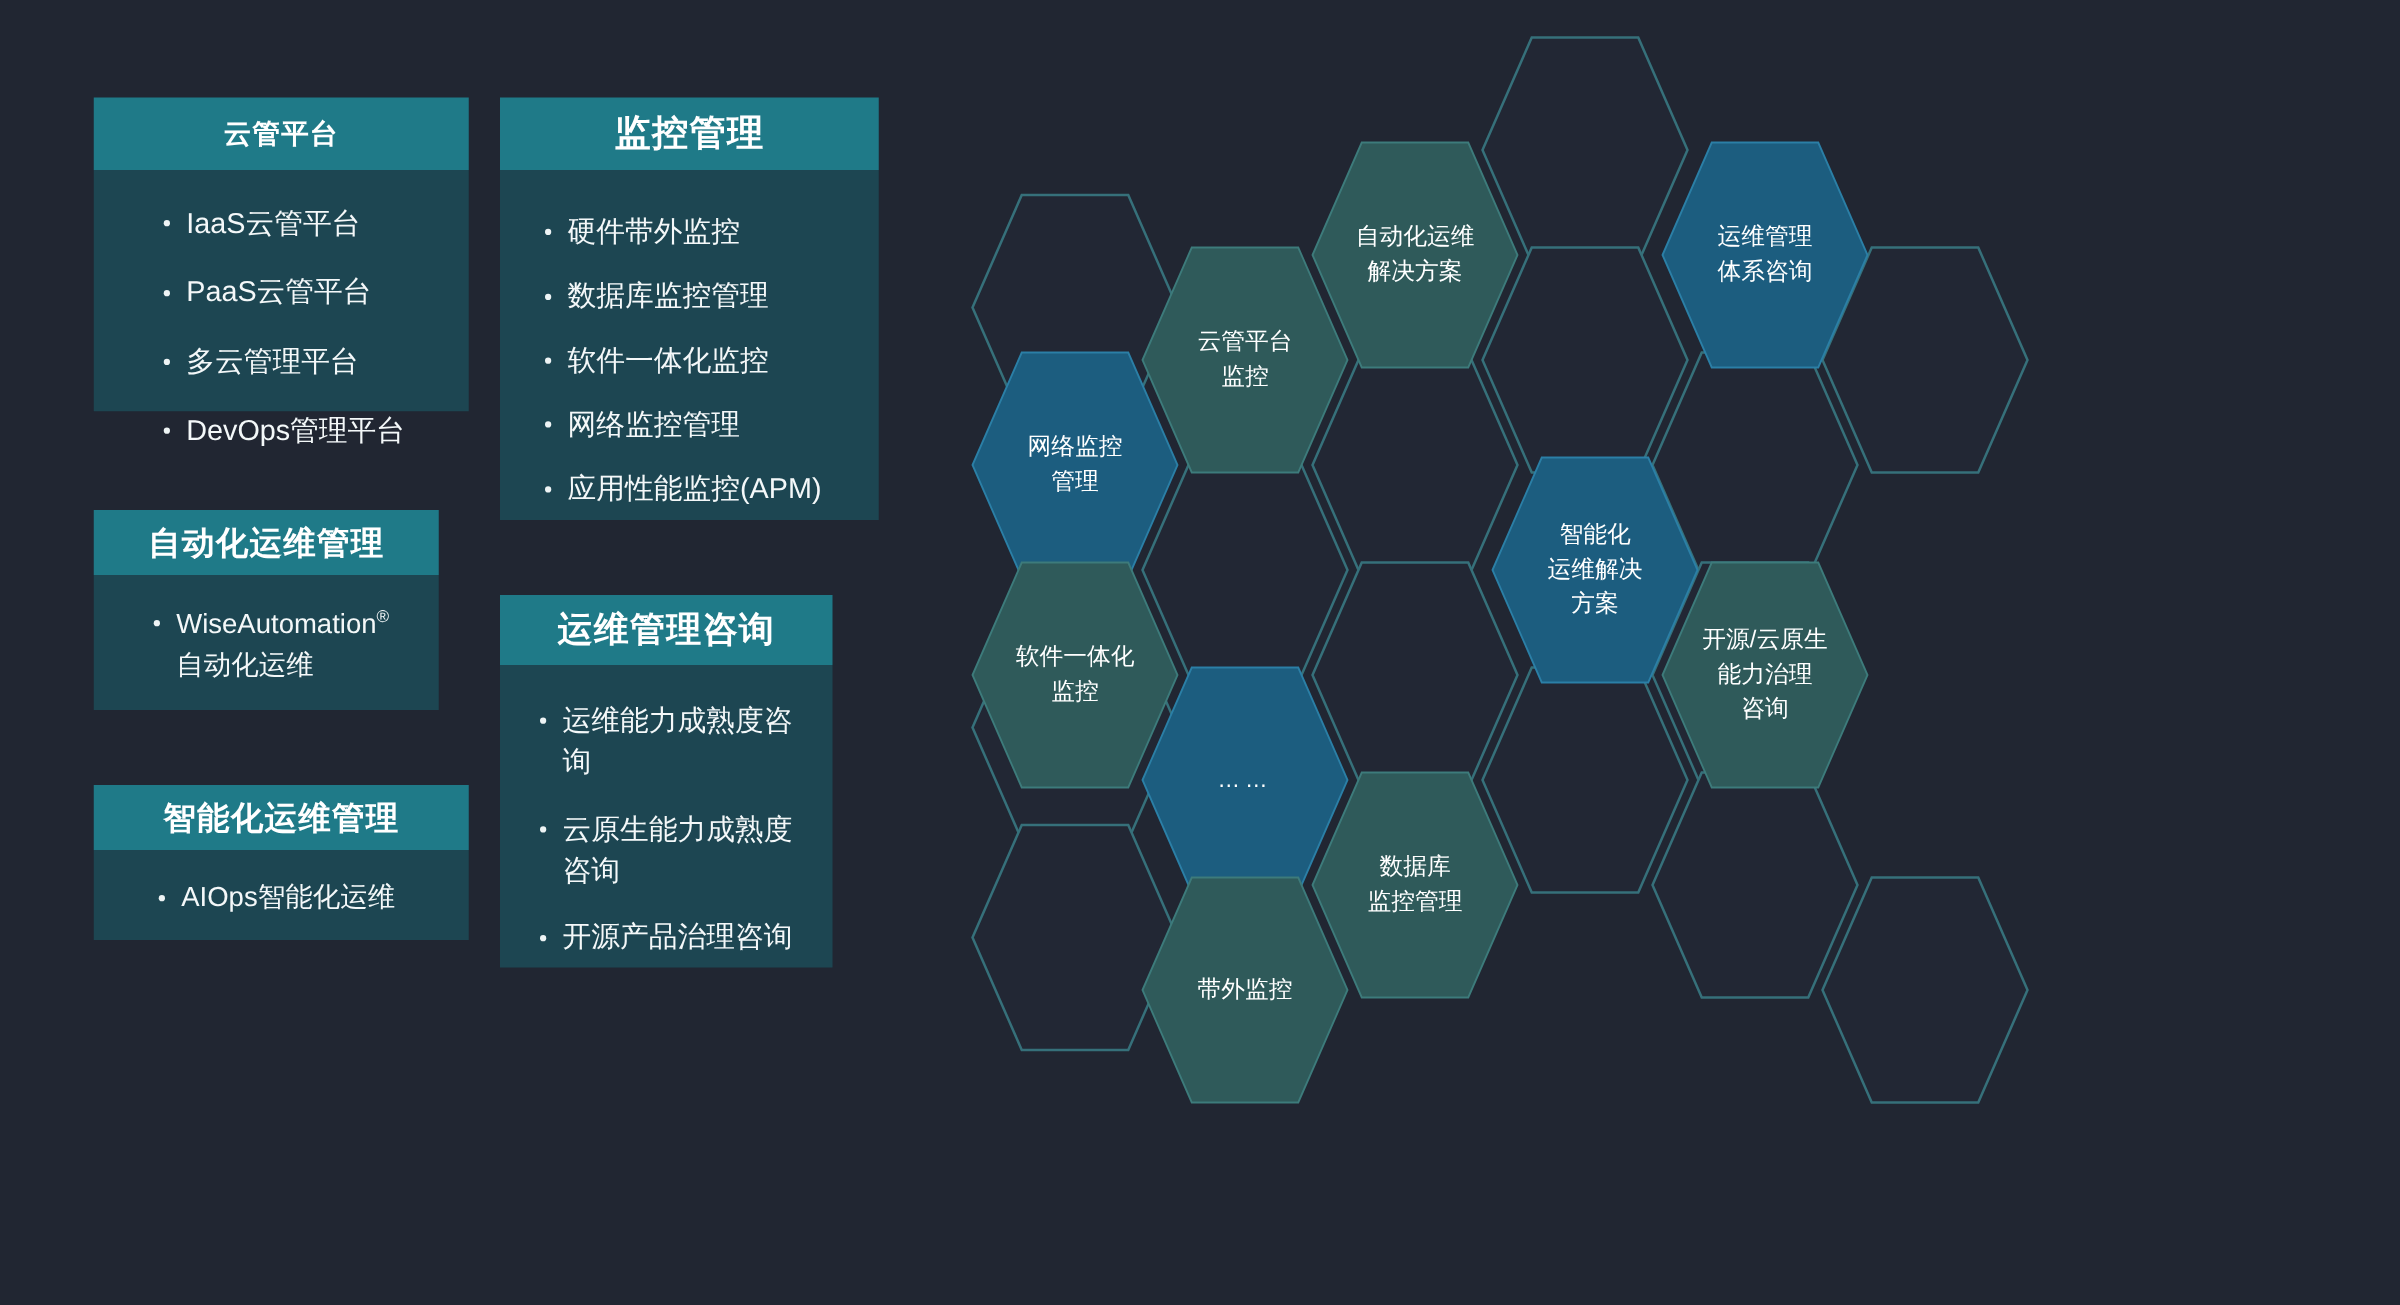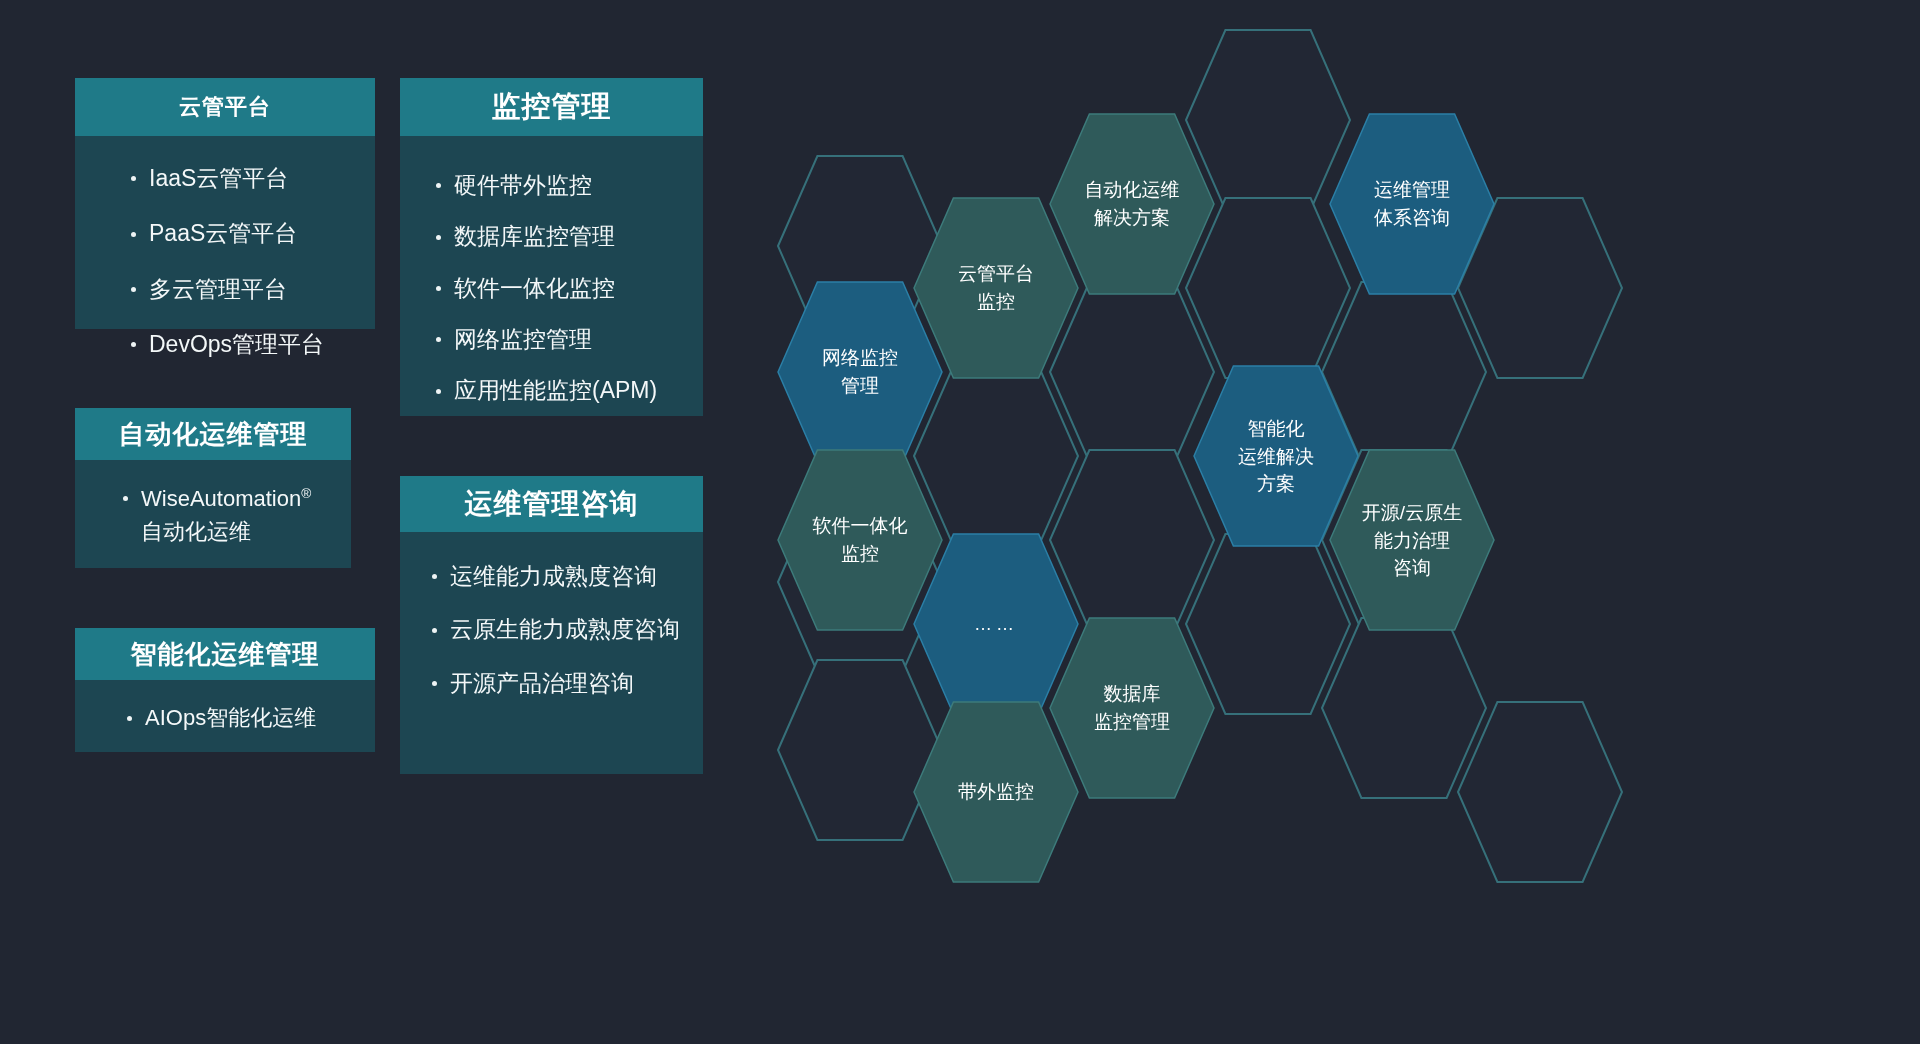--- a/index.html
+++ b/index.html
@@ -52,21 +52,21 @@
   #p-aiops        { left:75px;  top:628px; width:300px; }
   #p-aiops .panel-header { height:52px; font-size:26px; }
   #p-aiops .panel-body   { height:72px; padding:22px 0 0 0; }
   #p-aiops li { font-size:22px; margin-left:48px; }
 
   #p-monitor      { left:400px; top:78px;  width:303px; }
   #p-monitor .panel-header { height:58px; font-size:29px; }
   #p-monitor .panel-body   { height:280px; padding:22px 0 0 0; }
   #p-monitor li { font-size:23px; margin-bottom:18px; margin-left:32px;margin-top:11px; }
 
-  #p-consult      { left:400px; top:476px; width:303px; }
+  #p-consult      { left:400px; top:476px; width:266px; }
   #p-consult .panel-header { height:56px; font-size:28px; }
   #p-consult .panel-body   { height:242px; padding:28px 0 0 0; }
   #p-consult li { font-size:23px; margin-bottom:20px; margin-left:28px; padding-right:18px; }
 
   
   #hexwrap{ position:absolute; left:760px; top:0; width:1160px; height:1044px; }
   #hexsvg { position:absolute; inset:0; width:1160px; height:1044px; }
   .hexlabel{
     position:absolute;
     color:#ffffff;

